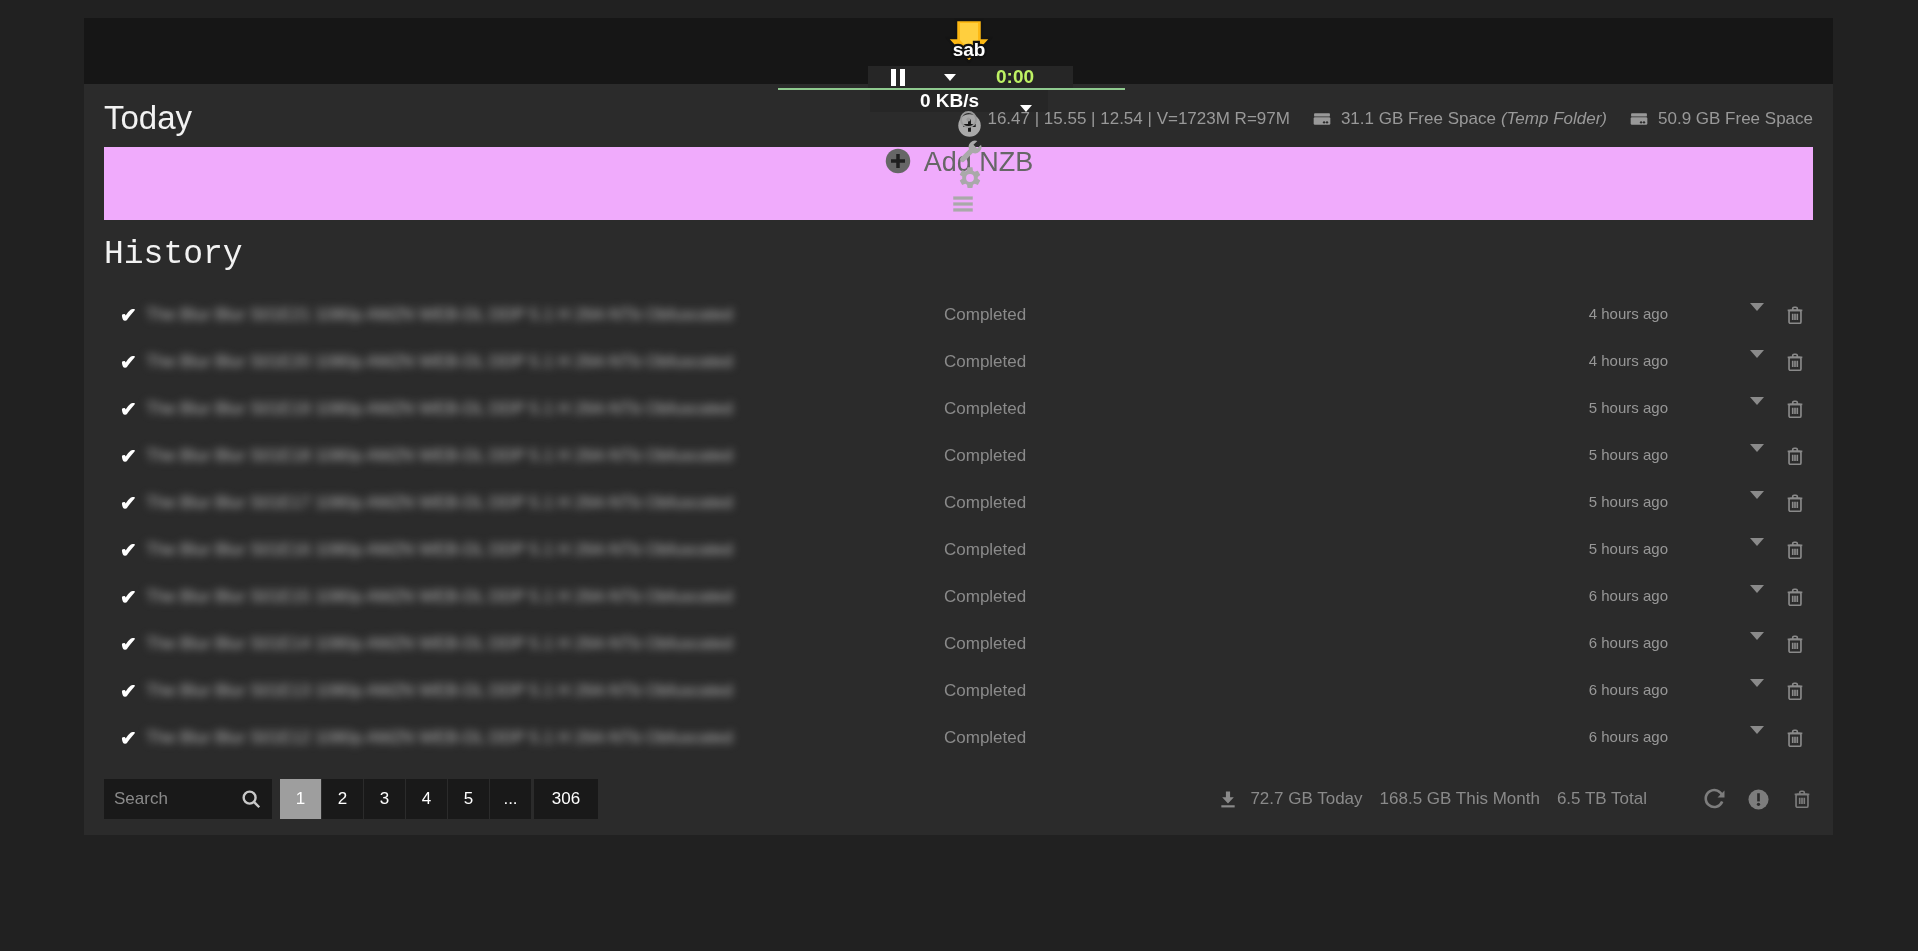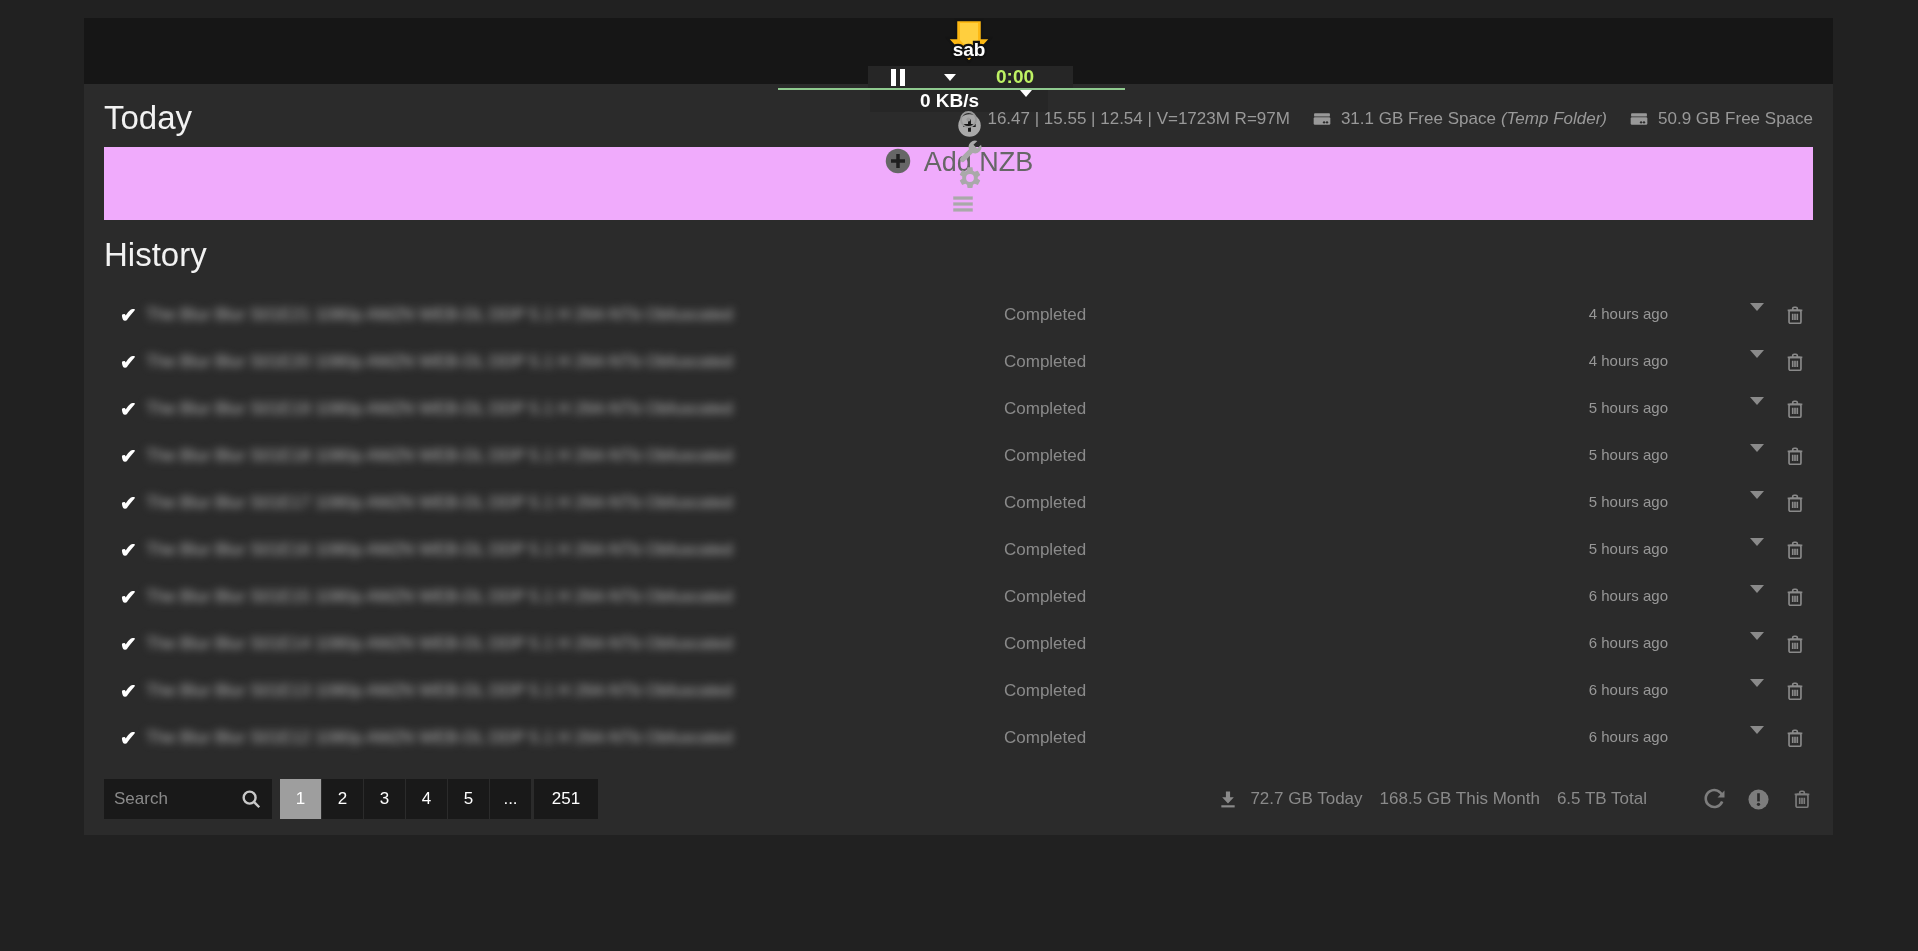--- a/index.html
+++ b/index.html
@@ -11,44 +11,44 @@
   .navbar { height:66px; background:#161616; display:flex; align-items:center; position:relative;flex-direction:column; }
   .logo { margin-left:20px; width:48px; height:48px; cursor:pointer; }
   .pause-group { margin-left:23px; height:44px; width:205px; background:#262626; display:flex; align-items:center; }
   .pause-btn { width:60px; height:100%; display:flex; align-items:center; justify-content:center; gap:4px; cursor:pointer; }
   .pause-bar { width:5px; height:17px; background:#fff; }
   .caret { width:0; height:0; border-left:6px solid transparent; border-right:6px solid transparent; border-top:7px solid #fff; }
   .caret-btn { width:44px; height:100%; display:flex; align-items:center; justify-content:center; cursor:pointer; }
   .timer { flex:1; text-align:center; color:#bef264; font-weight:bold; font-size:19px; padding-right:14px; }
   .nav-spacer { flex:1; }
   .sparkline { width:347px; height:44px; border-bottom:2px solid #8fca8f; margin-right:15px; }
-  .speed-box { width:178px; height:44px; background:#262626; display:flex; align-items:flex-start; cursor:pointer; }
+  .speed-box { width:178px; height:44px; background:#262626; display:flex; align-items:flex-end; cursor:pointer; }
   .speed-label { flex:1; text-align:center; color:#fff; font-weight:bold; font-size:19px; padding-left:26px; }
   .speed-caret { width:44px; display:flex; justify-content:center; }
   .nav-icon { margin-left:22px; color:#a9a9a9; display:flex; align-items:center; cursor:pointer; }
   .nav-icon:last-child { margin-right:14px; }
 
   
   .content { background:#2b2b2b; padding:14px 20px 16px; }
   .queue-header { position:relative; height:49px; }
   .page-title { color:#f2f2f2; font-size:33px; font-weight:400; line-height:40px; }
   .queue-stats { position:absolute; right:0; top:11px; display:flex; align-items:center; color:#999; font-size:17px; }
   .queue-stats .stat-icon { margin:0 9px 0 22px; display:flex; }
   .queue-stats em { font-style:italic; margin-left:5px; }
 
   .add-nzb-panel { height:73px; background:#f0abfc; display:flex; align-items:flex-start; justify-content:center;
                    color:#666; font-size:27px; gap:12px; cursor:pointer; }
 
-  .history-title { margin-top:15px; }
+  .history-title { margin-top:15px;font-family:Liberation Mono, monospace; }
   .history-rows { margin-top:18px; }
   .history-row { position:relative; height:47px; }
   .row-check { position:absolute; left:16px; top:10px; color:#fff; font-size:20px; font-weight:bold; }
   .row-name { position:absolute; left:42px; top:12px; width:660px; color:#b5b5b5; font-size:17px;
               white-space:nowrap; overflow:hidden; filter:blur(4px); cursor:pointer; }
-  .row-status { position:absolute; left:900px; top:12px; color:#8a8a8a; font-size:17px; }
+  .row-status { position:absolute; left:840px; top:12px; color:#8a8a8a; font-size:17px; }
   .row-time { position:absolute; right:145px; top:12px; width:160px; text-align:right; color:#979797; font-size:15px; }
   .row-caret { position:absolute; left:1646px; top:18px; cursor:pointer; }
   .row-caret .caret { border-top-color:#8a8a8a; border-left-width:7px; border-right-width:7px; border-top-width:8px; }
   .row-trash { position:absolute; left:1680px; top:10px; color:#8a8a8a; cursor:pointer; }
 
   
   .history-footer { margin-top:16px; display:flex; align-items:center; height:40px; }
   .search-box { width:168px; height:40px; background:#191919; display:flex; align-items:center; padding:0 10px; }
   .search-box input { flex:1; background:transparent; border:none; outline:none; color:#0ea5e9; font-size:17px;
                       font-family:"Liberation Sans", sans-serif; width:100px; }
@@ -325,21 +325,21 @@
           </svg>
         </span>
       </div>
       <div class="pagination">
         <div class="page-btn active">1</div>
         <div class="page-btn">2</div>
         <div class="page-btn">3</div>
         <div class="page-btn">4</div>
         <div class="page-btn">5</div>
         <div class="page-btn">...</div>
-        <div class="page-btn last">251</div>
+        <div class="page-btn last">306</div>
       </div>
       <div class="footer-stats">
         <span style="display:flex">
           <svg width="20" height="20" viewBox="0 0 24 24" fill="#8a8a8a">
             <polygon points="9.5,3 14.5,3 14.5,10 19,10 12,17.5 5,10 9.5,10"></polygon>
             <rect x="4" y="19.5" width="16" height="2.6"></rect>
           </svg>
         </span>
         <span class="fs-item" style="margin-left:12px">72.7 GB Today</span>
         <span class="fs-item">168.5 GB This Month</span>

